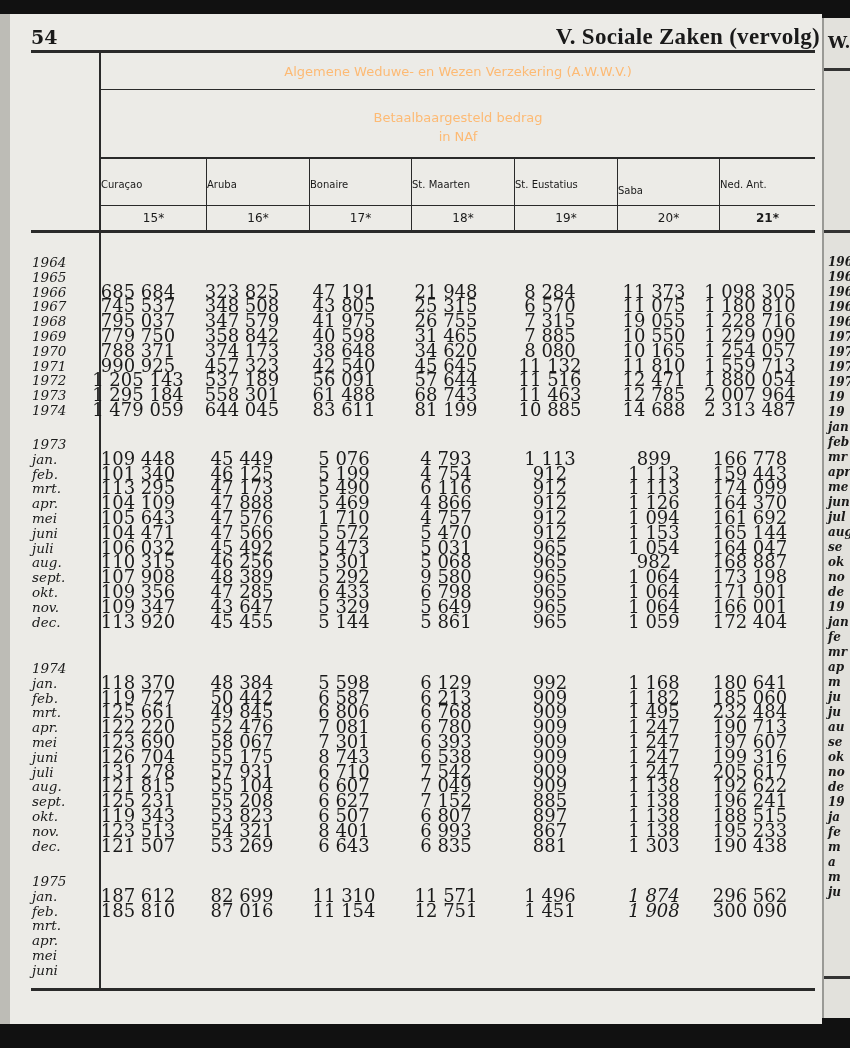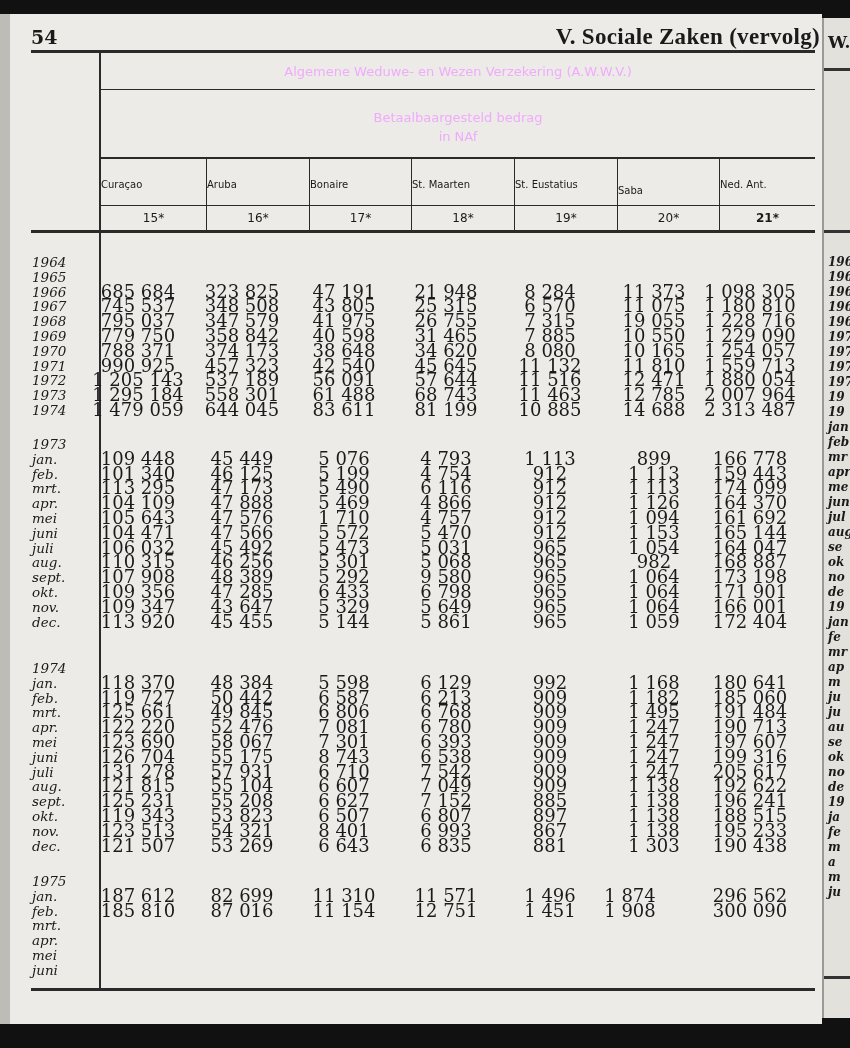--- a/index.html
+++ b/index.html
@@ -10,21 +10,21 @@
   .right-page .rh { position: absolute; left: 4px; top: 14px; font-weight: bold; font-size: 17px; font-family: "DejaVu Serif", serif; }
   .right-page .stub { position: absolute; left: 4px; font-style: italic; font-weight: bold; font-size: 12px; line-height: 15px; font-family: "DejaVu Serif", serif; white-space: nowrap; }
   .right-page .rule { position: absolute; left: 0; width: 30px; height: 3px; background: #333; }
 
   .pagenum { position: absolute; left: 31px; top: 26px; font-size: 19px; font-weight: bold; font-family: "DejaVu Serif", serif; }
   .running-head { position: absolute; right: 30px; top: 24px; font-size: 23px; font-weight: bold; letter-spacing: 0.3px; font-family: "Liberation Serif", serif; }
 
   .hr { position: absolute; background: #2a2a2a; }
   .vr { position: absolute; background: #2a2a2a; }
 
-  .hdr { position: absolute; text-align: center; font-family: "DejaVu Sans", sans-serif; font-size: 13px; color: #f0abfc; }
+  .hdr { position: absolute; text-align: center; font-family: "DejaVu Sans", sans-serif; font-size: 13px; color: #fdba74; }
   .colhdr { position: absolute; top: 170px; height: 30px; font-family: "DejaVu Sans", sans-serif; font-size: 10px; line-height: 30px; }
   .colnum { position: absolute; top: 207px; height: 22px; text-align: center; font-family: "DejaVu Sans", sans-serif; font-size: 12px; line-height: 22px; }
 
   .stub-col { position: absolute; left: 32px; width: 70px; font-family: "DejaVu Serif", serif; font-style: italic; font-size: 13.5px; line-height: 14.8px; }
   .numcol { position: absolute; text-align: center; font-family: "DejaVu Serif", serif; font-size: 18px; line-height: 14.8px; white-space: nowrap; }
   .block { position: absolute; left: 0; width: 850px; }
   .line { height: 14.8px; }
 </style>
 </head>
 <body>
@@ -402,21 +402,21 @@
       <div class="line">1 138</div>
       <div class="line">1 138</div>
       <div class="line">1 138</div>
       <div class="line">1 138</div>
       <div class="line">1 303</div>
     </div>
     <div class="numcol" style="left: 700px; width: 100px;">
       <div class="line"></div>
       <div class="line">180 641</div>
       <div class="line">185 060</div>
-      <div class="line">191 484</div>
+      <div class="line">232 484</div>
       <div class="line">190 713</div>
       <div class="line">197 607</div>
       <div class="line">199 316</div>
       <div class="line">205 617</div>
       <div class="line">192 622</div>
       <div class="line">196 241</div>
       <div class="line">188 515</div>
       <div class="line">195 233</div>
       <div class="line">190 438</div>
     </div>
@@ -469,21 +469,21 @@
     </div>
     <div class="numcol" style="left: 500px; width: 100px;">
       <div class="line"></div>
       <div class="line">1 496</div>
       <div class="line">1 451</div>
       <div class="line"></div>
       <div class="line"></div>
       <div class="line"></div>
       <div class="line"></div>
     </div>
-    <div class="numcol" style="left: 580px; width: 100px;">
+    <div class="numcol" style="left: 604px; width: 100px; font-style: italic;">
       <div class="line"></div>
       <div class="line">1 874</div>
       <div class="line">1 908</div>
       <div class="line"></div>
       <div class="line"></div>
       <div class="line"></div>
       <div class="line"></div>
     </div>
     <div class="numcol" style="left: 700px; width: 100px;">
       <div class="line"></div>

